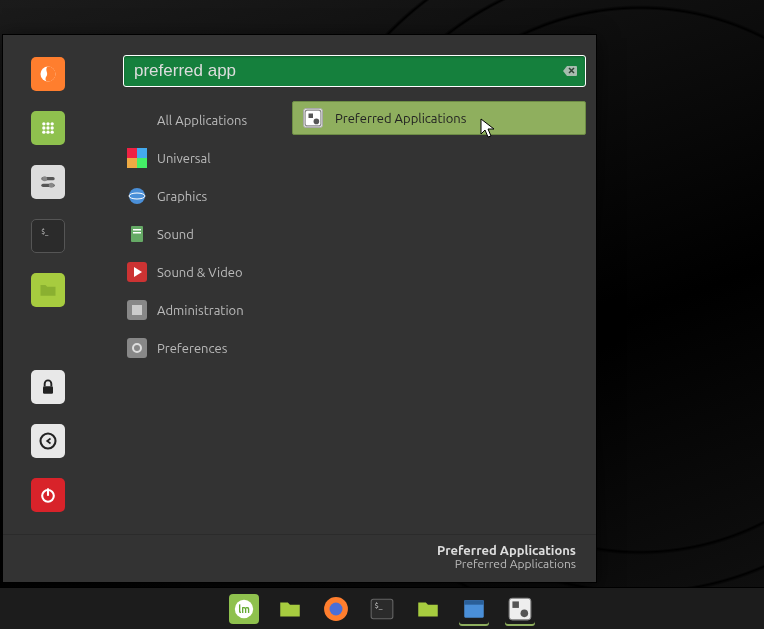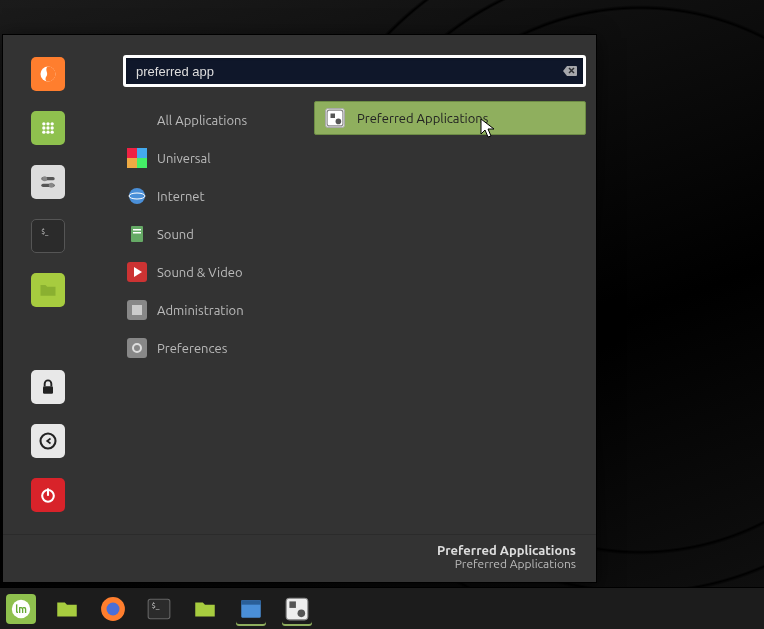--- a/index.html
+++ b/index.html
@@ -49,38 +49,38 @@
     padding: 20px 10px 10px 10px;
     display: flex; flex-direction: column;
   }
   .search-wrap {
     position: relative;
     margin-bottom: 14px;
   }
   .search-input {
     width: 100%;
     height: 32px;
-    background: #0f172a;
-    border: 3px solid #ffffff;
+    background: #15803d;
+    border: 1px solid #ffffff;
     border-radius: 3px;
     color: #ddd;
     padding: 0 36px 0 10px;
-    font-size: 13px;
+    font-size: 17px;
     outline: none;
     box-shadow: inset 0 1px 2px rgba(0,0,0,0.3);
   }
   .clear-btn {
     position: absolute;
     right: 8px; top: 50%;
     transform: translateY(-50%);
     width: 16px; height: 16px;
     cursor: pointer;
     opacity: 0.8;
   }
-  .columns { flex: 1; display: flex; gap: 26px; }
+  .columns { flex: 1; display: flex; gap: 4px; }
   .categories {
     width: 165px;
     display: flex; flex-direction: column;
   }
   .cat-item {
     display: flex; align-items: center;
     gap: 10px;
     padding: 9px 4px;
     color: #bbb;
     cursor: pointer;
@@ -122,20 +122,21 @@
   .menu-footer .desc { font-size: 12px; color: #bbb; }
   .taskbar {
     position: absolute;
     left: 0; right: 0; bottom: 0;
     height: 42px;
     background: #1c1c1c;
     border-top: 1px solid #000;
     display: flex; align-items: center;
     padding: 0 6px;
     gap: 16px;
+    justify-content: center;
   }
   .tb-btn {
     width: 30px; height: 30px;
     display: flex; align-items: center; justify-content: center;
     cursor: pointer;
     border-radius: 3px;
   }
   .tb-btn.active {
     box-shadow: 0 2px 0 #8faf5e;
   }
@@ -245,21 +246,21 @@
               </span>
             <span>Universal</span>
           </div>
           <div class="cat-item">
             <span class="cat-icon">
                 <svg viewBox="0 0 20 20">
                   <circle cx="10" cy="10" r="8" fill="#4a8fd8"></circle>
                   <ellipse cx="10" cy="10" rx="8" ry="3" fill="none" stroke="#fff" stroke-width="1"></ellipse>
                 </svg>
               </span>
-            <span>Internet</span>
+            <span>Graphics</span>
           </div>
           <div class="cat-item">
             <span class="cat-icon">
                 <svg viewBox="0 0 20 20">
                   <rect x="4" y="2" width="12" height="16" rx="1" fill="#6a6"></rect>
                   <rect x="6" y="5" width="8" height="1.5" fill="#fff"></rect>
                   <rect x="6" y="8" width="8" height="1.5" fill="#fff"></rect>
                 </svg>
               </span>
             <span>Sound</span>

